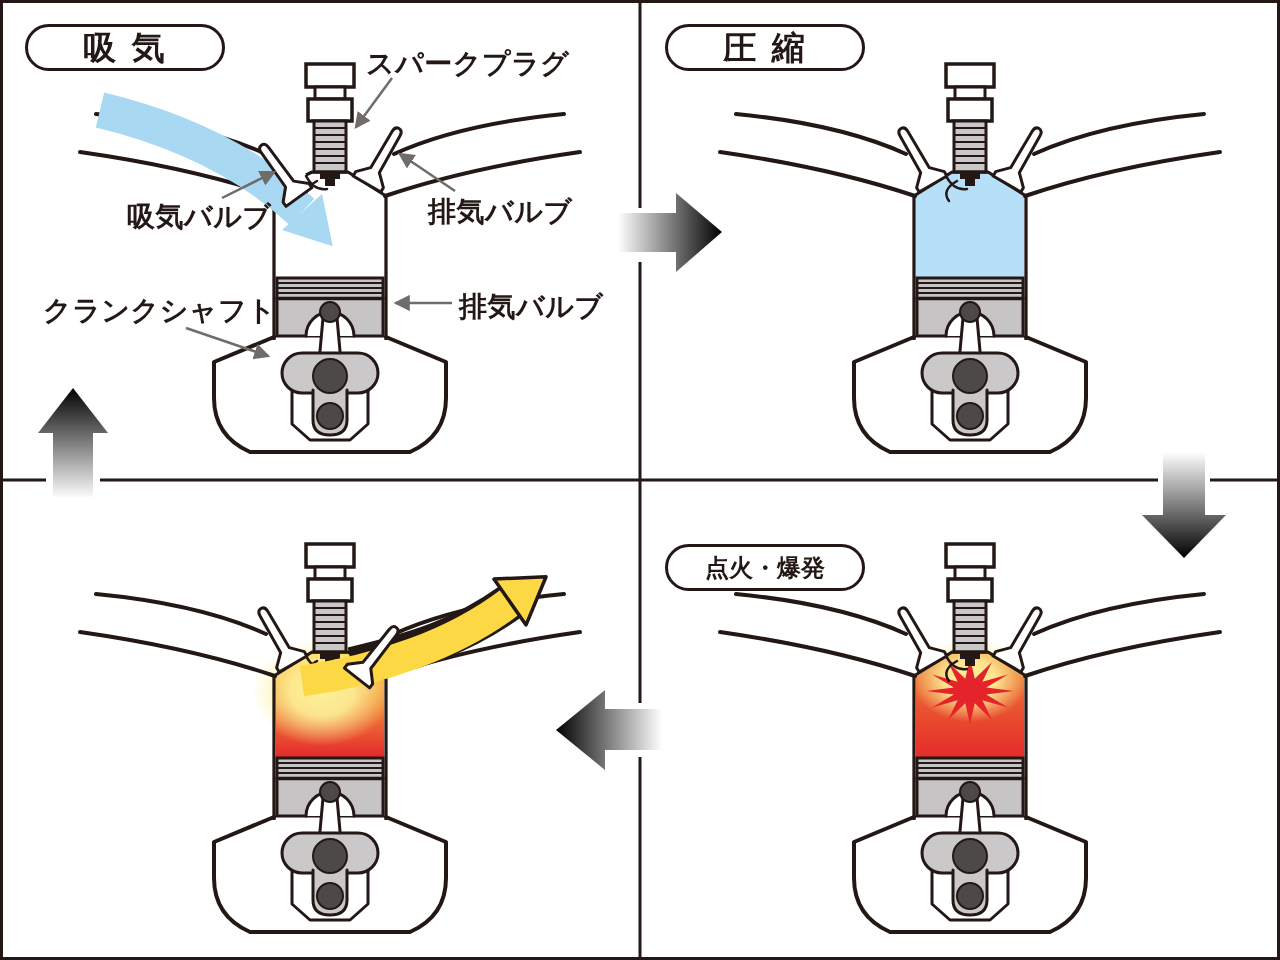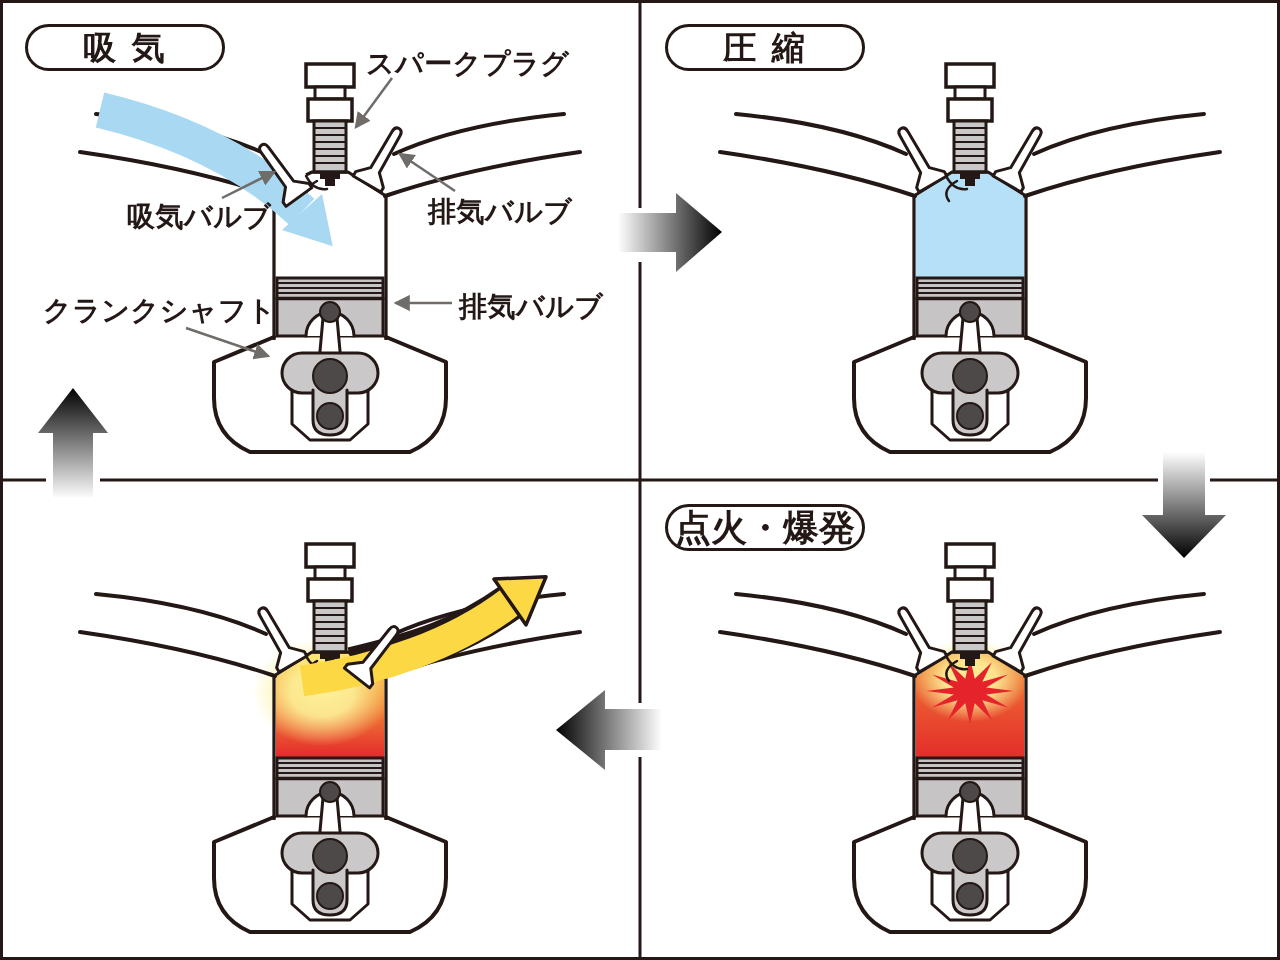--- a/index.html
+++ b/index.html
@@ -7,21 +7,21 @@
     position:relative;width:1280px;height:960px;background:#ffffff;overflow:hidden;
     font-family:"DejaVu Sans","Liberation Sans",sans-serif;color:#231815;
   }
   #diagram-svg{position:absolute;left:0;top:0;}
   .pill{
     position:absolute;width:200px;height:47px;box-sizing:border-box;
     border:3.5px solid #231815;border-radius:26px;background:#fff;
     display:flex;align-items:center;justify-content:center;
     font-weight:900;font-size:33px;letter-spacing:2px;color:#231815;line-height:1;
   }
-  .pill.small-text{font-size:36px;letter-spacing:0;}
+  .pill.small-text{font-size:24px;letter-spacing:0;margin-top:40px;}
   .callout{
     position:absolute;font-weight:700;font-size:28px;color:#231815;
     white-space:nowrap;line-height:1.1;letter-spacing:0.5px;
   }
 </style>
 </head>
 <body>
 
 <div id="stage">
 

